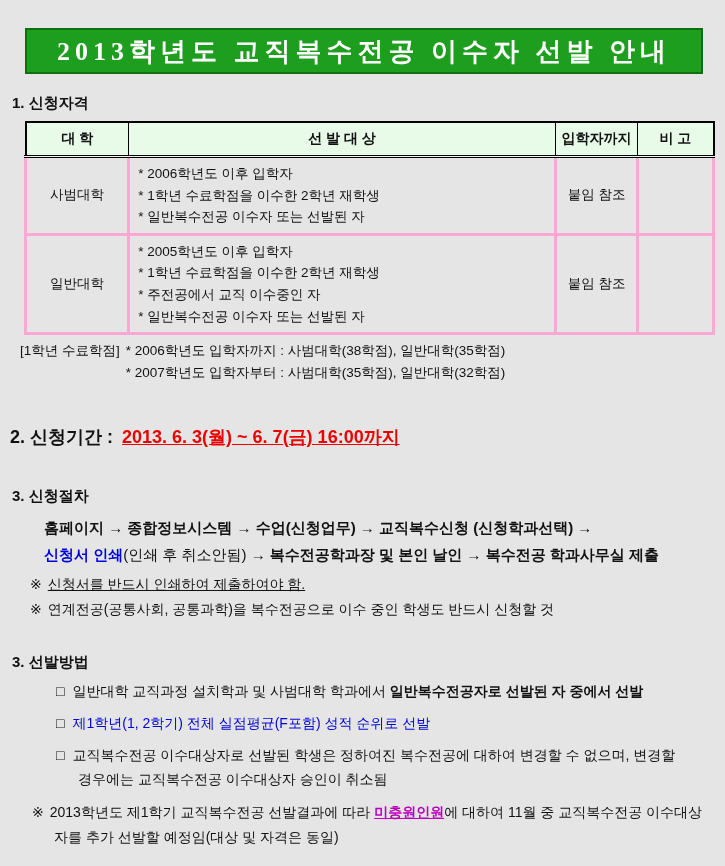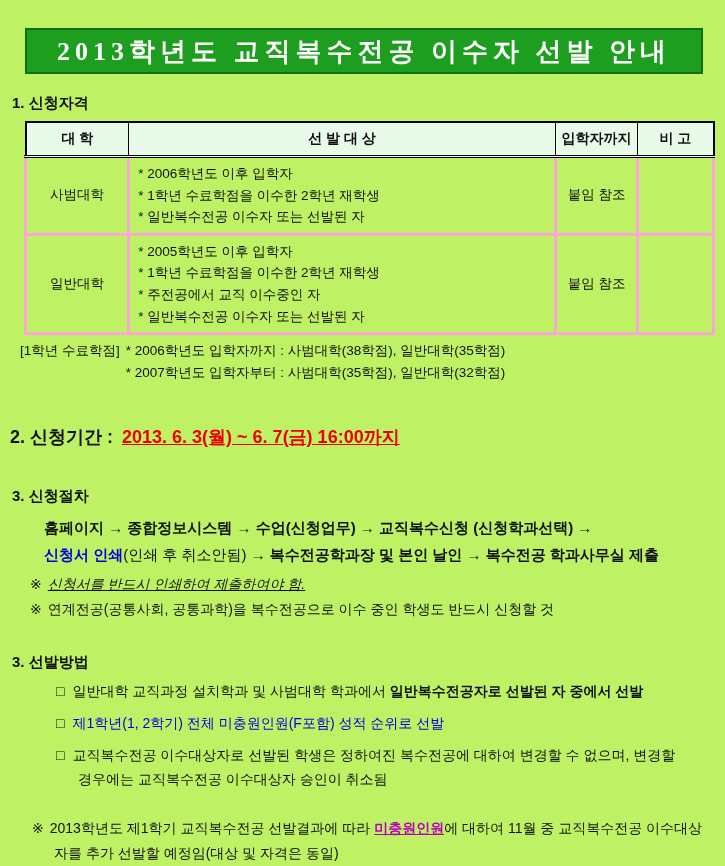--- a/index.html
+++ b/index.html
@@ -1,18 +1,18 @@
 <!DOCTYPE html>
 <html><head>
 <meta charset="utf-8">
 <style>
   * { margin:0; padding:0; box-sizing:border-box; }
   body { background:#fff; }
   .page {
-    width:725px; height:866px; background:#bef264; position:relative;
+    width:725px; height:866px; background:#e5e5e5; position:relative;
     font-family:"Liberation Sans","DejaVu Sans",sans-serif;
     color:#111111; padding:28px 20px 0 10px; overflow:hidden;
   }
   .banner {
     margin-left:15px; width:678px; height:46px;
     background:#1E9E1E; border:2px solid #107010;
     display:flex; align-items:center; justify-content:center;
   }
   .banner-title {
     color:#ffffff; font-size:26px; font-weight:bold; letter-spacing:5px;
@@ -35,31 +35,31 @@
   .footnote { display:flex; margin-top:5px; margin-left:10px; font-size:13.5px; line-height:1.65; }
   .footnote-label { white-space:nowrap; margin-right:6px; }
   .sec2 { margin-top:40px; font-size:18px; font-weight:bold; }
   .period { color:#EE0000; text-decoration:underline; margin-left:4px; }
   .sec3 { margin-top:38px; }
   .flow { margin-left:34px; margin-top:8px; font-size:15px; font-weight:bold; line-height:1.85; }
   .link-blue { color:#0000DD; }
   .paren-normal { font-weight:normal; }
   .note-line { margin-left:20px; margin-top:7px; font-size:14px; }
   .note-marker { margin-right:6px; }
-  .u { text-decoration:underline;font-style:italic; }
+  .u { text-decoration:underline; }
   .sec4 { margin-top:34px; }
   .bullet {
     margin-left:46px; margin-top:8px; font-size:14px; line-height:1.7;
     padding-left:22px; text-indent:-22px; width:630px;
   }
   .bullet .marker { margin-right:8px; }
   .bold { font-weight:bold; }
   .blue-text { color:#0000DD; }
   .note4 {
-    margin-left:22px; margin-top:25px; font-size:14px; line-height:1.75;
+    margin-left:22px; margin-top:9px; font-size:14px; line-height:1.75;
     padding-left:22px; text-indent:-22px; width:672px;
   }
   .hl-magenta { color:#BB00BB; font-weight:bold; text-decoration:underline; }
 </style>
 </head>
 <body>
 
 <div class="page">
 
   <div class="banner">
@@ -131,18 +131,18 @@
       <span class="note-marker">※</span><span class="u">신청서를 반드시 인쇄하여 제출하여야 함.</span>
     </div>
     <div class="note-line">
       <span class="note-marker">※</span><span>연계전공(공통사회, 공통과학)을 복수전공으로 이수 중인 학생도 반드시 신청할 것</span>
     </div>
   </div>
 
   <div class="sec4">
     <div class="sec-heading">3. 선발방법</div>
     <div class="bullet"><span class="marker">□</span><span>일반대학 교직과정 설치학과 및 사범대학 학과에서 </span><span class="bold">일반복수전공자로 선발된 자 중에서 선발</span></div>
-    <div class="bullet"><span class="marker">□</span><span class="blue-text">제1학년(1, 2학기) 전체 미충원인원(F포함) 성적 순위로 선발</span></div>
+    <div class="bullet"><span class="marker">□</span><span class="blue-text">제1학년(1, 2학기) 전체 실점평균(F포함) 성적 순위로 선발</span></div>
     <div class="bullet"><span class="marker">□</span><span>교직복수전공 이수대상자로 선발된 학생은 정하여진 복수전공에 대하여 변경할 수 없으며, 변경할 경우에는 교직복수전공 이수대상자 승인이 취소됨</span></div>
     <div class="note4"><span class="note-marker">※</span><span>2013학년도 제1학기 교직복수전공 선발결과에 따라 </span><span class="hl-magenta">미충원인원</span><span>에 대하여 11월 중 교직복수전공 이수대상자를 추가 선발할 예정임(대상 및 자격은 동일)</span></div>
   </div>
 
 </div>
 
 </body></html>

